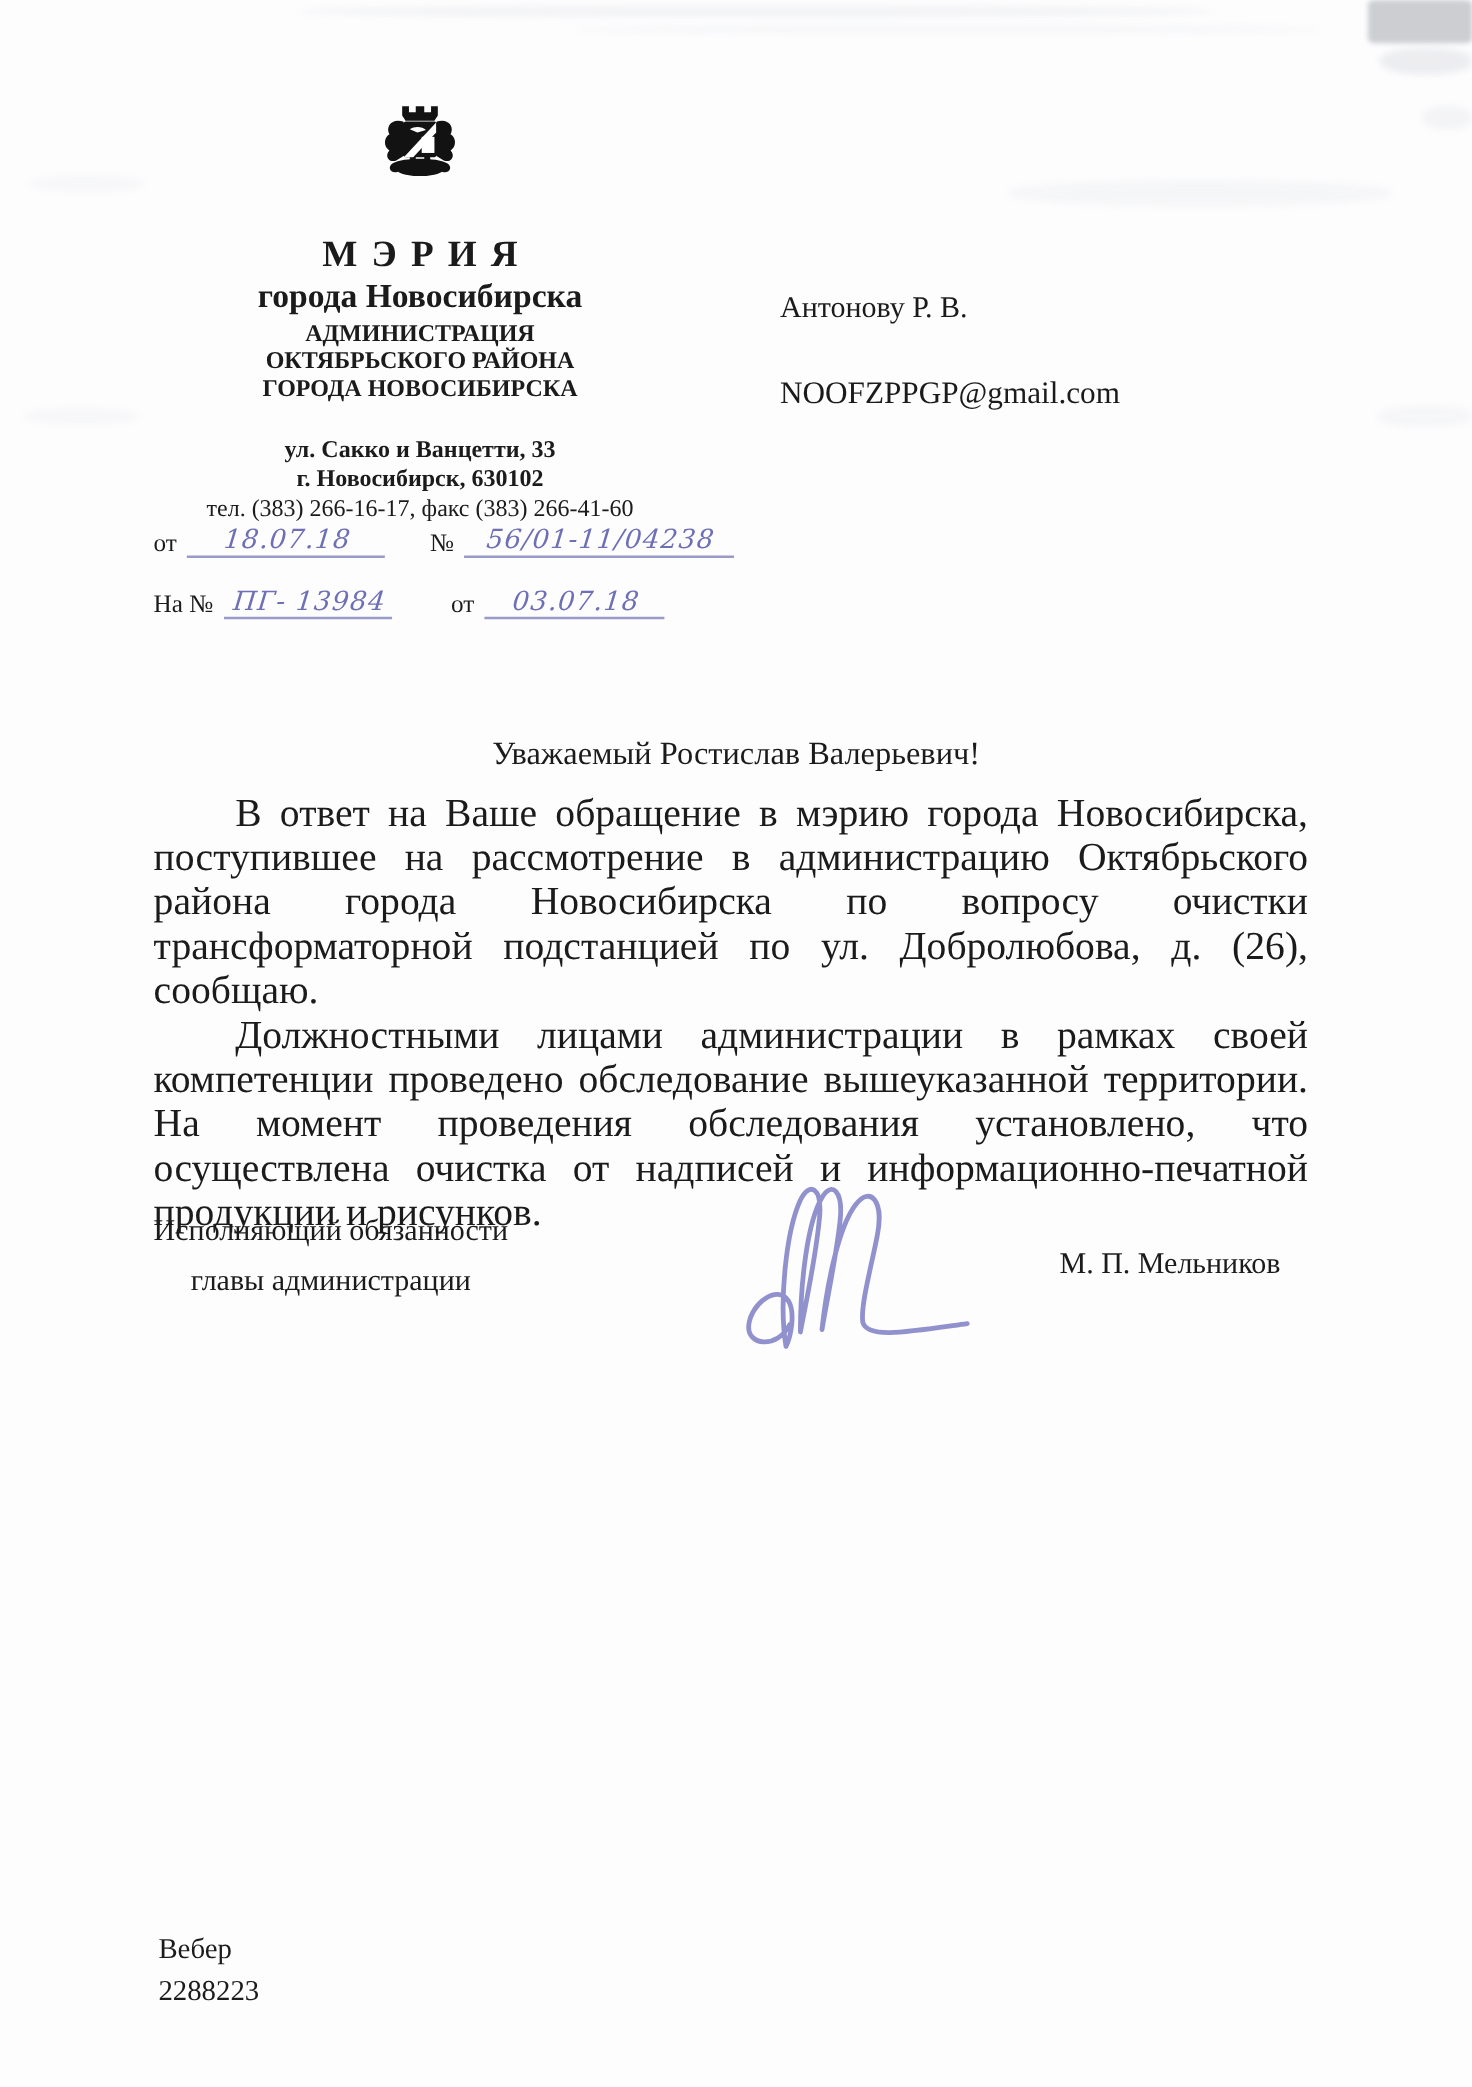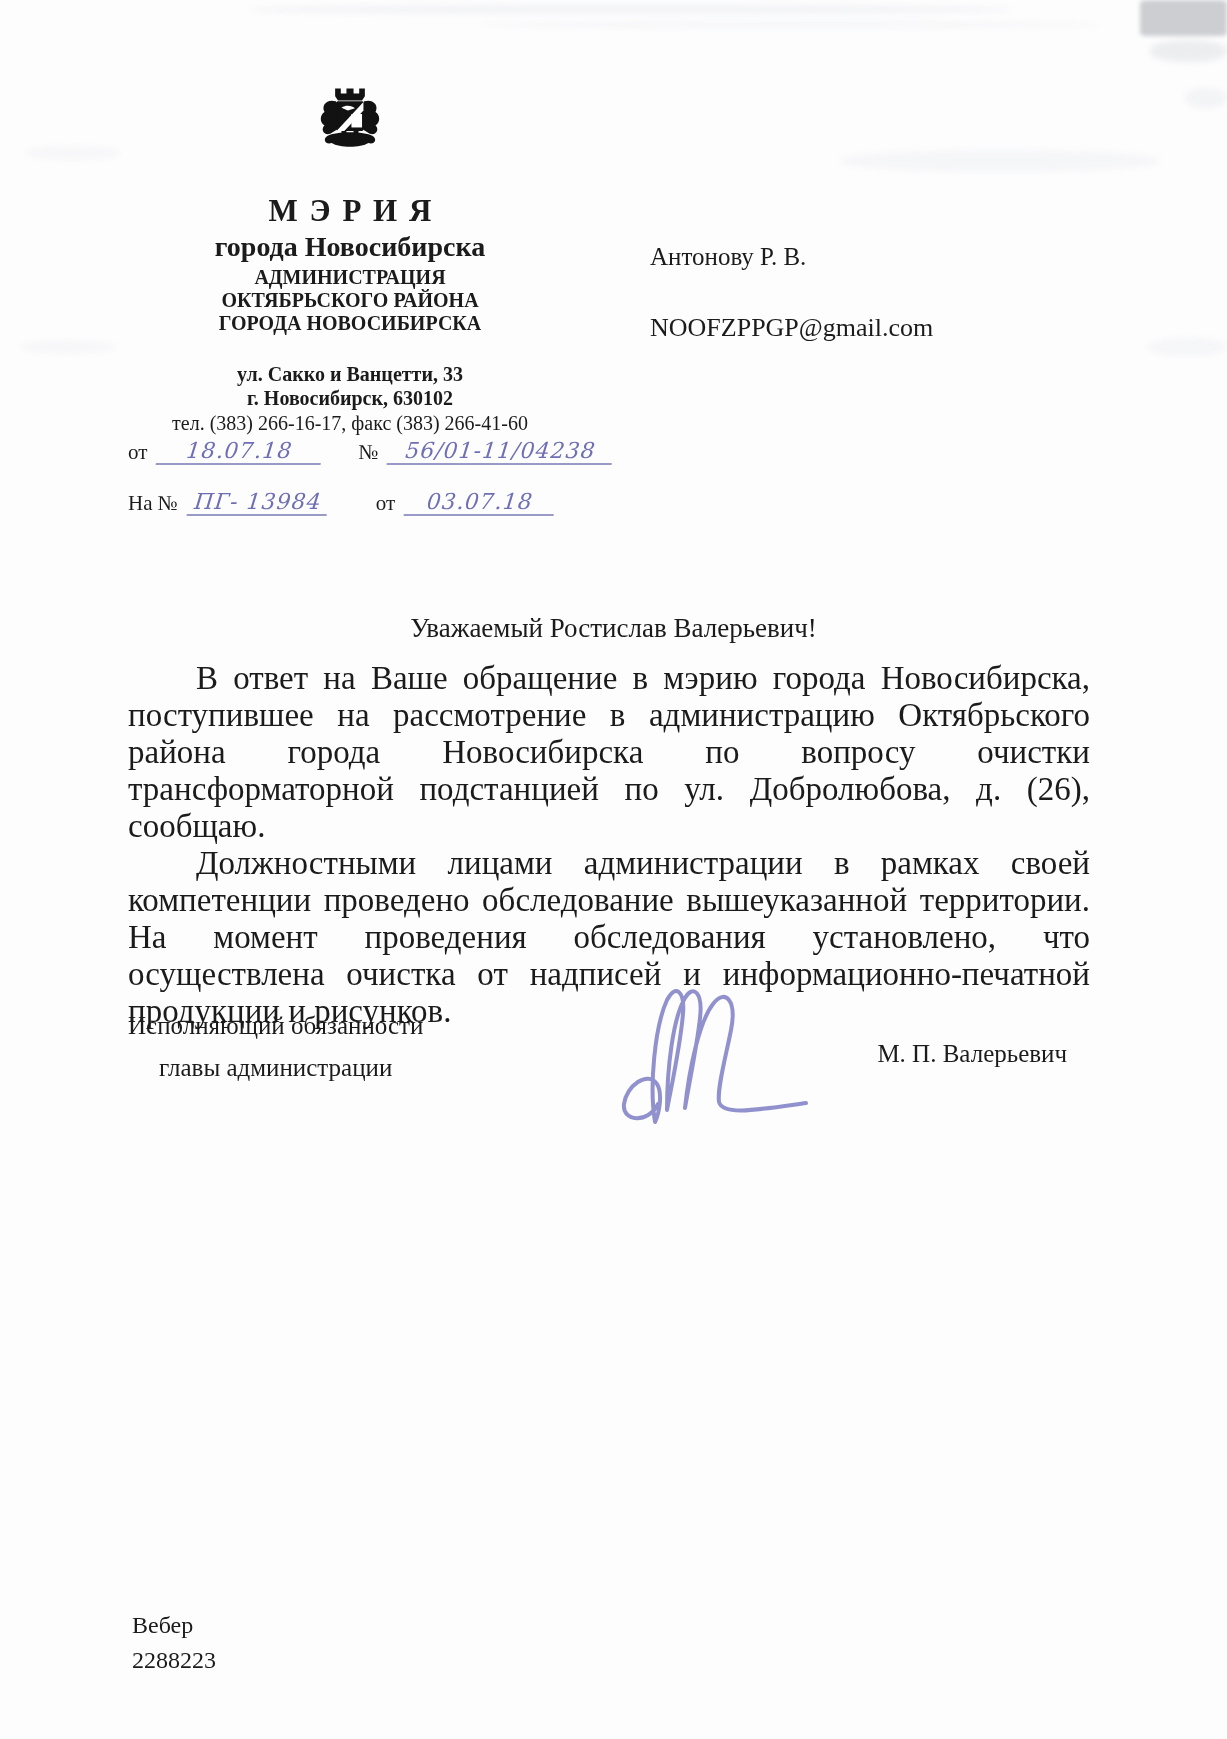--- a/index.html
+++ b/index.html
@@ -163,20 +163,20 @@
   </div>
   <span class="sig-scribble">
     <svg width="230" height="180" viewBox="0 0 230 180" aria-hidden="true">
       <path d="M60,146 C50,166 24,164 26,146 C28,128 50,112 59,126 C65,136 61,156 57,164
                C51,128 57,68 69,42 C77,26 87,32 85,56 C82,90 73,130 69,152
                C69,110 75,60 87,40 C95,26 105,34 102,60 C99,88 91,126 87,150
                C91,112 101,64 115,46 C127,30 139,42 133,72 C128,98 119,130 121,144
                C125,158 158,152 208,145" stroke="#8585c8" stroke-width="4" fill="none" stroke-linecap="round" stroke-linejoin="round" opacity="0.9"></path>
     </svg>
   </span>
-  <div class="sig-name">М. П. Валерьевич</div>
+  <div class="sig-name">М. П. Мельников</div>
 
   <div class="footer">
     <div>Вебер</div>
     <div>2288223</div>
   </div>
 
 </div>
 
 </body></html>

